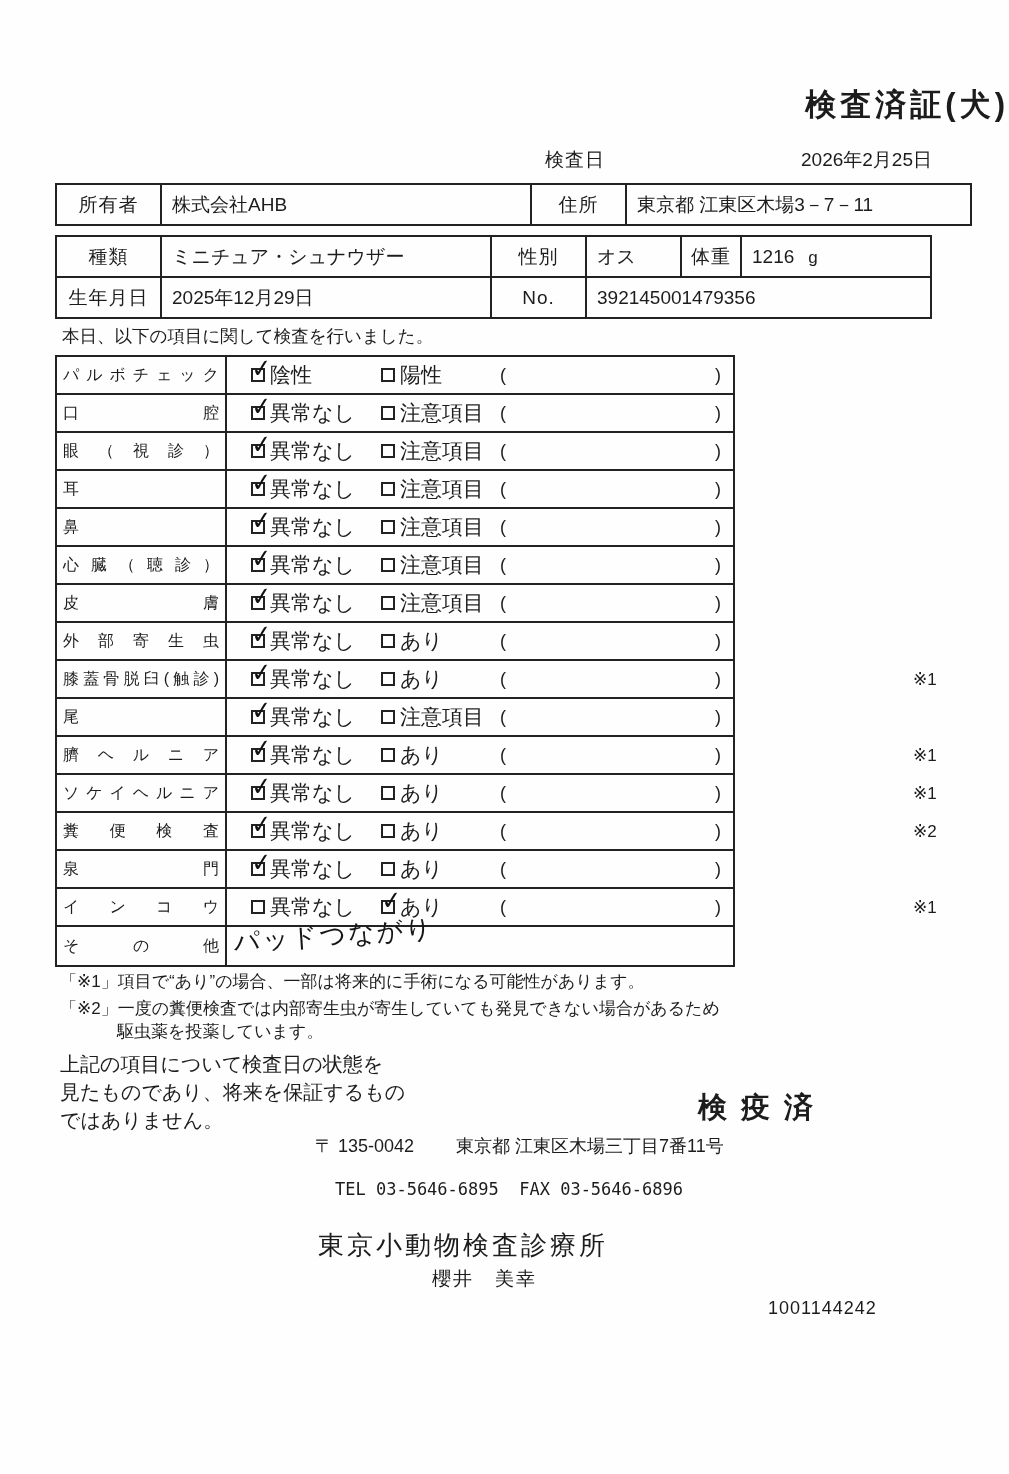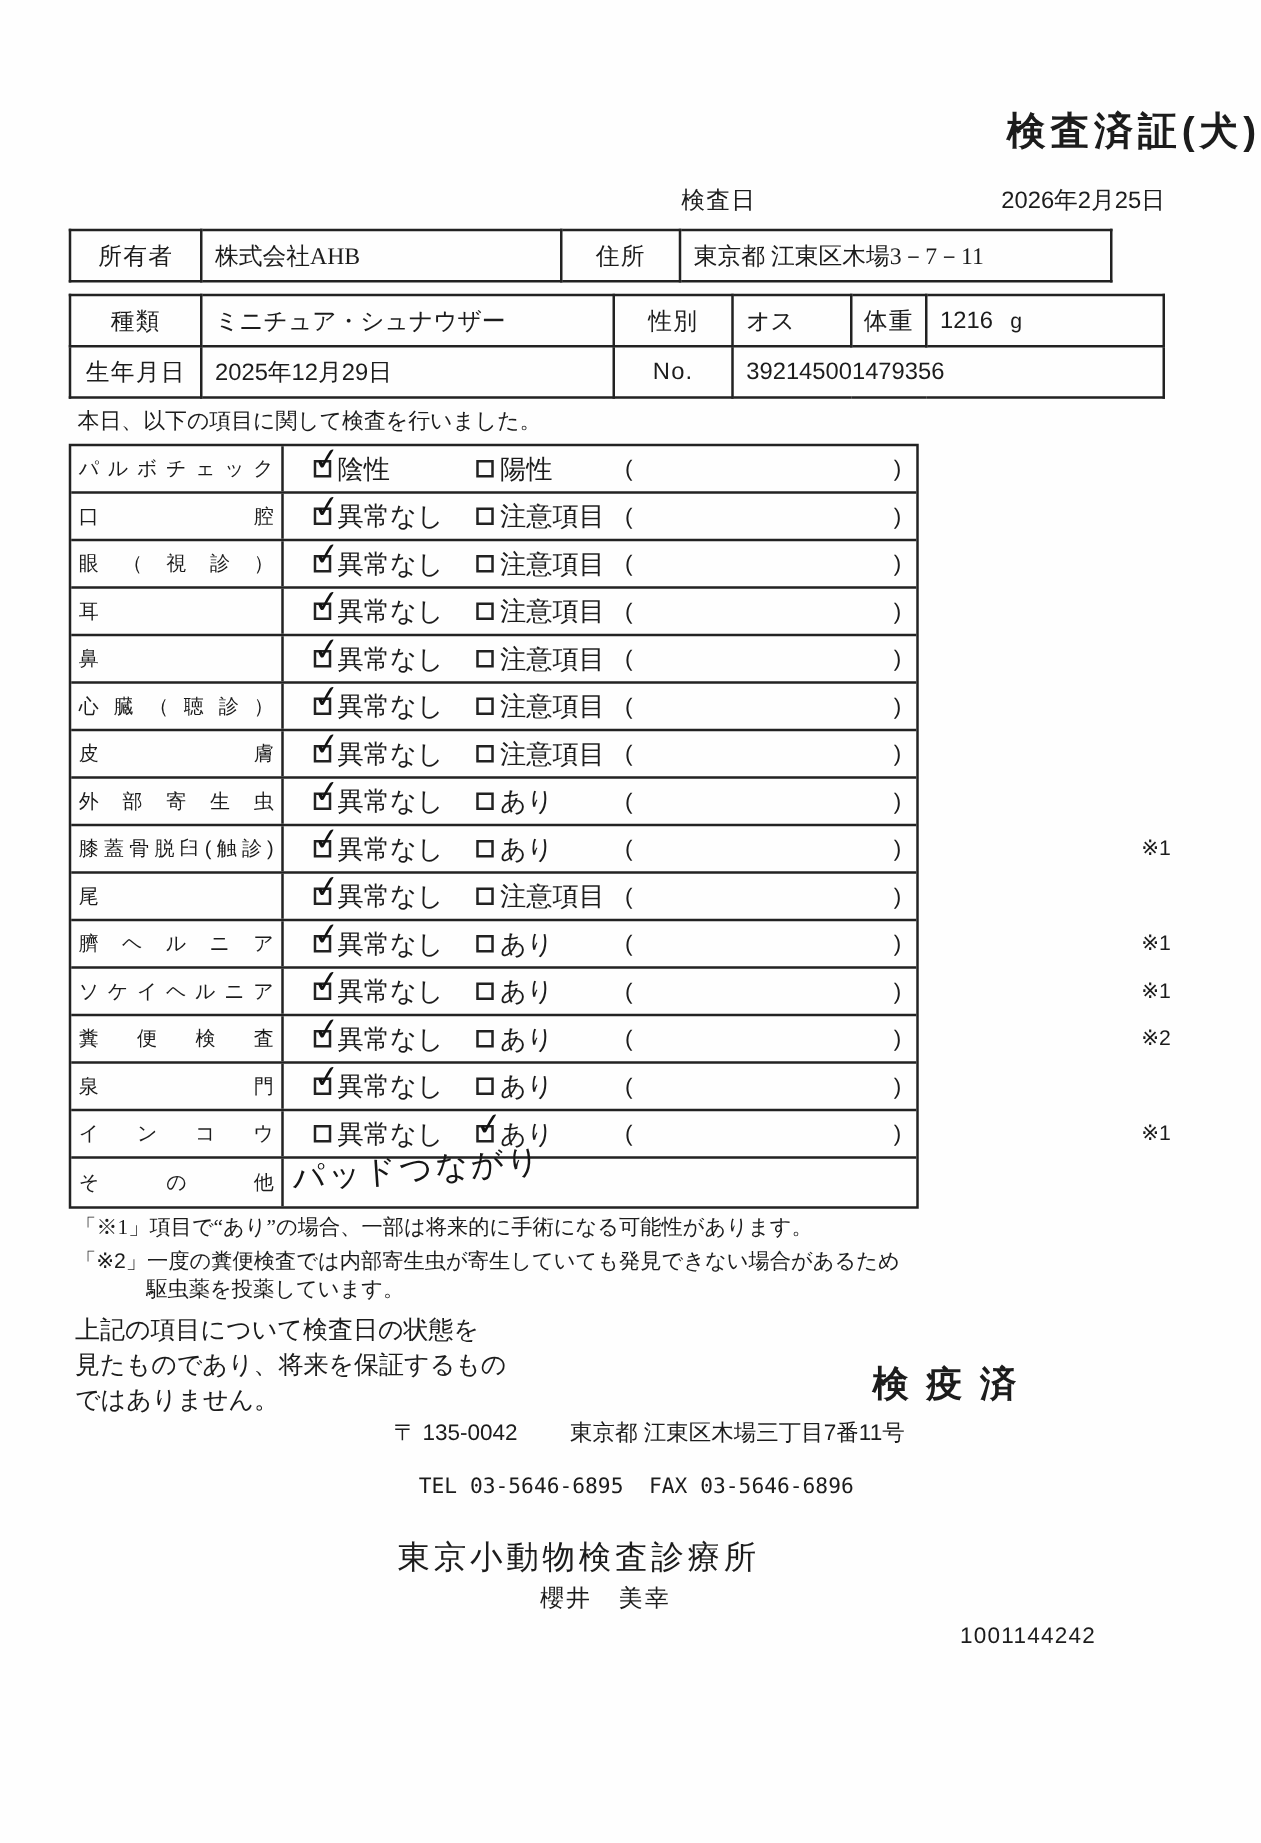--- a/index.html
+++ b/index.html
@@ -30,21 +30,21 @@
   table.info { border-collapse:collapse; table-layout:fixed; }
   table.info td {
     border:2px solid #222;
     font-size:19px;
     height:41px;
     padding:0 10px;
     white-space:nowrap;
     overflow:hidden;
   }
   table.info td.lab { text-align:center; padding:0 4px; letter-spacing:1px; }
-  .t-owner { left:55px; top:183px;font-family:Liberation Serif, serif; }
+  .t-owner { left:55px; top:183px; }
   .t-main  { left:55px; top:235px; }
   .weight-cell { text-align:left; }
   .weight-cell .unit { display:inline-block; margin-left:14px; margin-right:34px; font-size:17px; }
 
   .intro { left:62px; top:324px; font-size:17.5px; }
 
   
   .checklist {
     left:55px; top:355px; width:680px;
     border:2px solid #222;
@@ -109,21 +109,21 @@
   }
   .free-row .c-opt1, .free-row .c-opt2, .free-row .c-paren { visibility:hidden; }
   .free-row .handwritten {
     display:block;
     position:absolute; left:178px; top:-2px;
     transform:rotate(-4deg);
     transform-origin:left bottom;
   }
 
   
-  .fn1 { left:60px;  top:970px;  font-size:17px;font-family:Liberation Serif, serif; }
+  .fn1 { left:60px;  top:970px;  font-size:17px; }
   .fn2 { left:60px;  top:997px;  font-size:17px; }
   .fn3 { left:117px; top:1020px; font-size:17px; }
   .disclaimer { left:60px; top:1050px; font-size:20px; }
   .disclaimer div { line-height:28px; }
 
   .stamp {
     left:698px; top:1088px;
     font-size:29px; font-weight:bold; letter-spacing:14px;
     white-space:nowrap;
     text-align:center;
@@ -148,21 +148,21 @@
 
   <div class="abs title">検査済証(犬)</div>
 
   <div class="abs date-label">検査日</div>
   <div class="abs date-value">2026年2月25日</div>
 
   <table class="abs info t-owner">
     <tbody>
         <tr>
       <td class="lab" style="width:105px">所有者</td>
-      <td style="width:288px">株式会社AHB</td>
+      <td style="width:370px">株式会社AHB</td>
       <td class="lab" style="width:95px">住所</td>
       <td style="width:345px">東京都 江東区木場3－7－11</td>
     </tr>
   </tbody>
     </table>
 
   <table class="abs info t-main">
     <tbody>
         <tr>
       <td class="lab" style="width:105px">種類</td>

